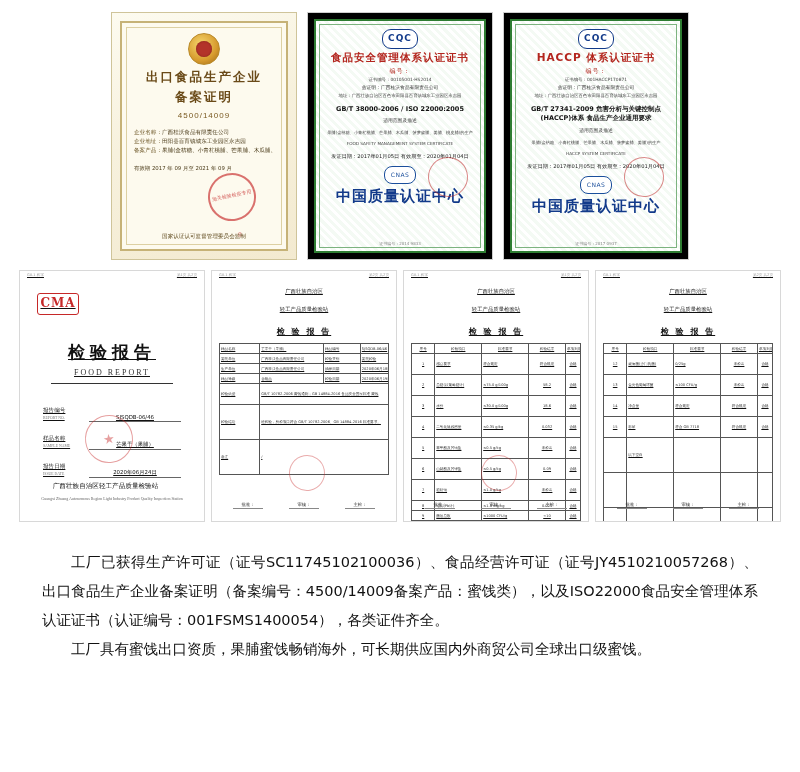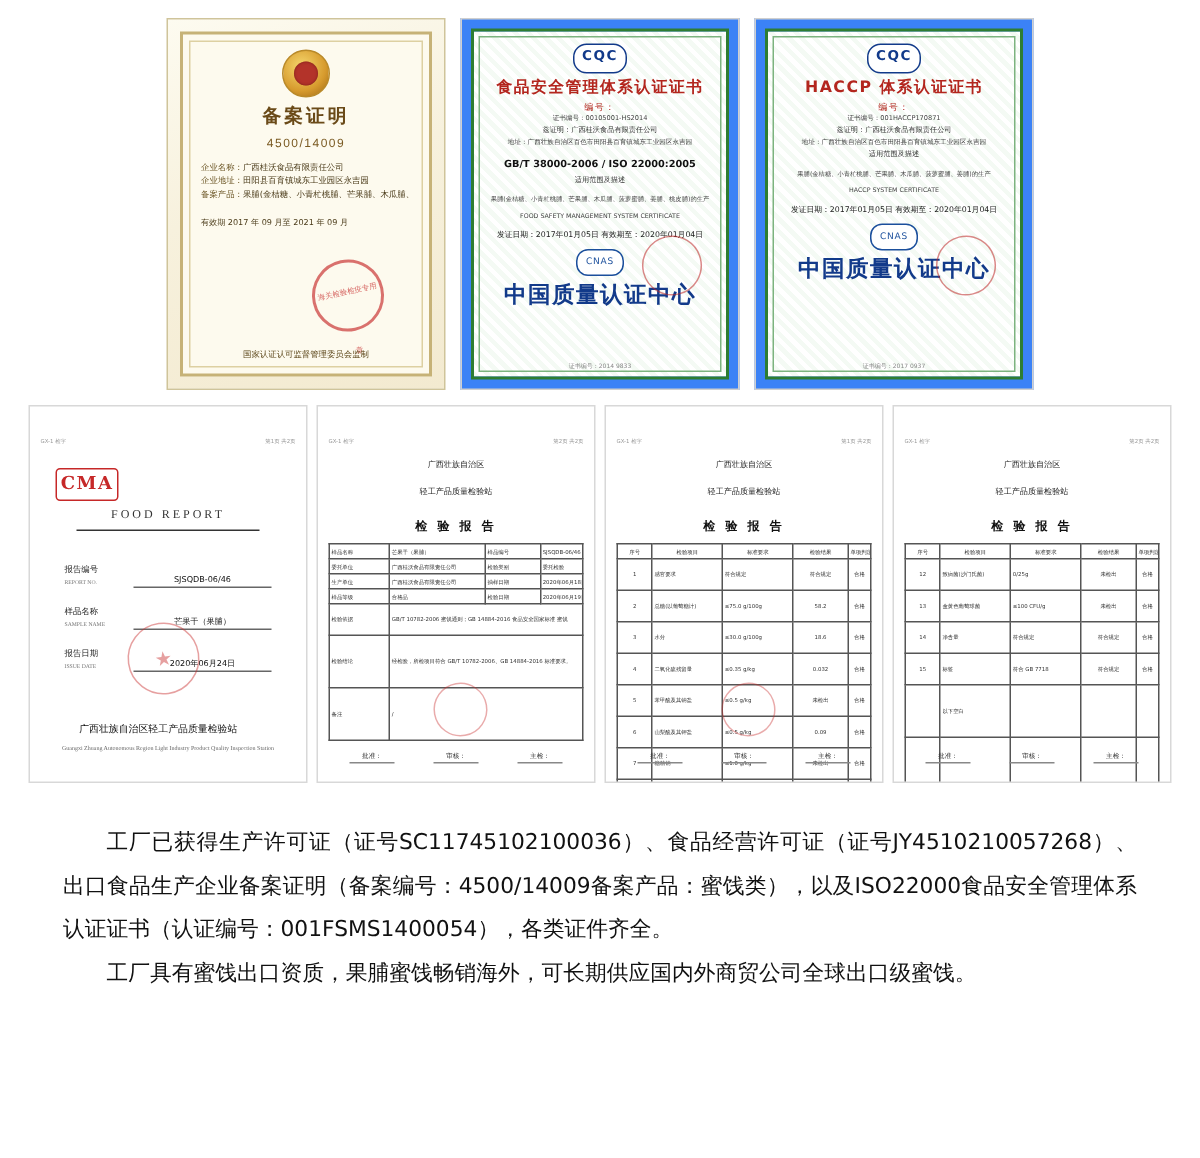--- a/index.html
+++ b/index.html
@@ -131,21 +131,21 @@
     font-family: "DejaVu Sans", sans-serif;
     font-size: 5.6px;
     color: #5b4518;
   }
 
   
   .cert-green {
     width: 186px;
     height: 248px;
     border: 1px solid #cfcfcf;
-    background: #3b82f6;
+    background: #000000;
     padding: 6px;
   }
   .green-inner {
     width: 100%;
     height: 100%;
     box-sizing: border-box;
     border: 2px solid #2e7d32;
     position: relative;
     background:
       repeating-linear-gradient(45deg, #f4faf4 0 3px, #ffffff 3px 6px);
@@ -274,21 +274,22 @@
     padding: 10px 0 0 0;
   }
   .report {
     width: 186px;
     height: 252px;
     border: 1px solid #d8d8d8;
     background: #fff;
     box-sizing: border-box;
     position: relative;
     overflow: hidden;
-    padding: 21px 7px;
+    padding: 2px 7px;
+    text-decoration: underline;
   }
   .rep-tiny {
     font-family: "DejaVu Sans", sans-serif;
     font-size: 3.6px;
     color: #999;
     display: flex;
     justify-content: space-between;
   }
   .ma-badge {
     width: 40px;
@@ -472,20 +473,21 @@
 </head>
 <body>
 
 <div class="page">
 
   <div class="row1">
 
     <div class="cert cert-gold">
       <div class="gold-inner">
         <div class="emblem"></div>
+        <div class="gold-title">出口食品生产企业</div>
         <div class="gold-title">备案证明</div>
         <div class="gold-code">4500/14009</div>
         <div class="gold-fields">
           <div><span class="lbl">企业名称：</span><span>广西桂沃食品有限责任公司</span></div>
           <div><span class="lbl">企业地址：</span><span>田阳县百育镇城东工业园区永吉园</span></div>
           <div><span class="lbl">备案产品：</span><span>果脯(金桔糖、小青杧桃脯、芒果脯、木瓜脯、菠萝蜜脯、姜脯、桃皮脯)</span></div>
         </div>
         <div class="gold-date">有效期 2017 年 09 月至 2021 年 09 月</div>
         <div class="red-stamp" style="left:86px; top:150px;">海关检验检疫专用章</div>
         <div class="gold-foot">国家认证认可监督管理委员会监制</div>
@@ -513,40 +515,42 @@
     </div>
 
     <div class="cert cert-green">
       <div class="green-inner">
         <div class="cqc-logo">CQC</div>
         <div class="green-title">HACCP 体系认证证书</div>
         <div class="green-sub">编号：</div>
         <div class="green-line small">证书编号：001HACCP170871</div>
         <div class="green-line">兹证明：广西桂沃食品有限责任公司</div>
         <div class="green-line small">地址：广西壮族自治区百色市田阳县百育镇城东工业园区永吉园</div>
+        <div class="green-std">GB/T 27341-2009 危害分析与关键控制点(HACCP)体系 食品生产企业通用要求</div>
         <div class="green-line">适用范围及描述</div>
         <div class="green-body">果脯(金桔糖、小青杧桃脯、芒果脯、木瓜脯、菠萝蜜脯、姜脯)的生产</div>
         <div class="green-body">HACCP SYSTEM CERTIFICATE</div>
         <div class="green-note">发证日期：2017年01月05日  有效期至：2020年01月04日</div>
         <div class="green-stamp"></div>
         <div class="cnas">CNAS</div>
         <div class="green-org">中国质量认证中心</div>
         <div class="green-foot">证书编号：2017 0937</div>
       </div>
     </div>
   </div>
 
   <div class="row2">
 
     <div class="report">
       <div class="rep-tiny">
         <span>GX-1 检字</span>
         <span>第1页 共2页</span>
       </div>
       <div class="ma-badge">CMA</div>
+      <div class="rep-title">检验报告</div>
       <div class="rep-title-en">FOOD REPORT</div>
       <div class="rep-rule"></div>
       <div class="rep-fields">
         <div class="frow">
           <div class="fl"><span>报告编号</span><span class="en">REPORT NO.</span></div>
           <div class="fv">SJSQDB-06/46</div>
         </div>
         <div class="frow">
           <div class="fl"><span>样品名称</span><span class="en">SAMPLE NAME</span></div>
           <div class="fv">芒果干（果脯）</div>

